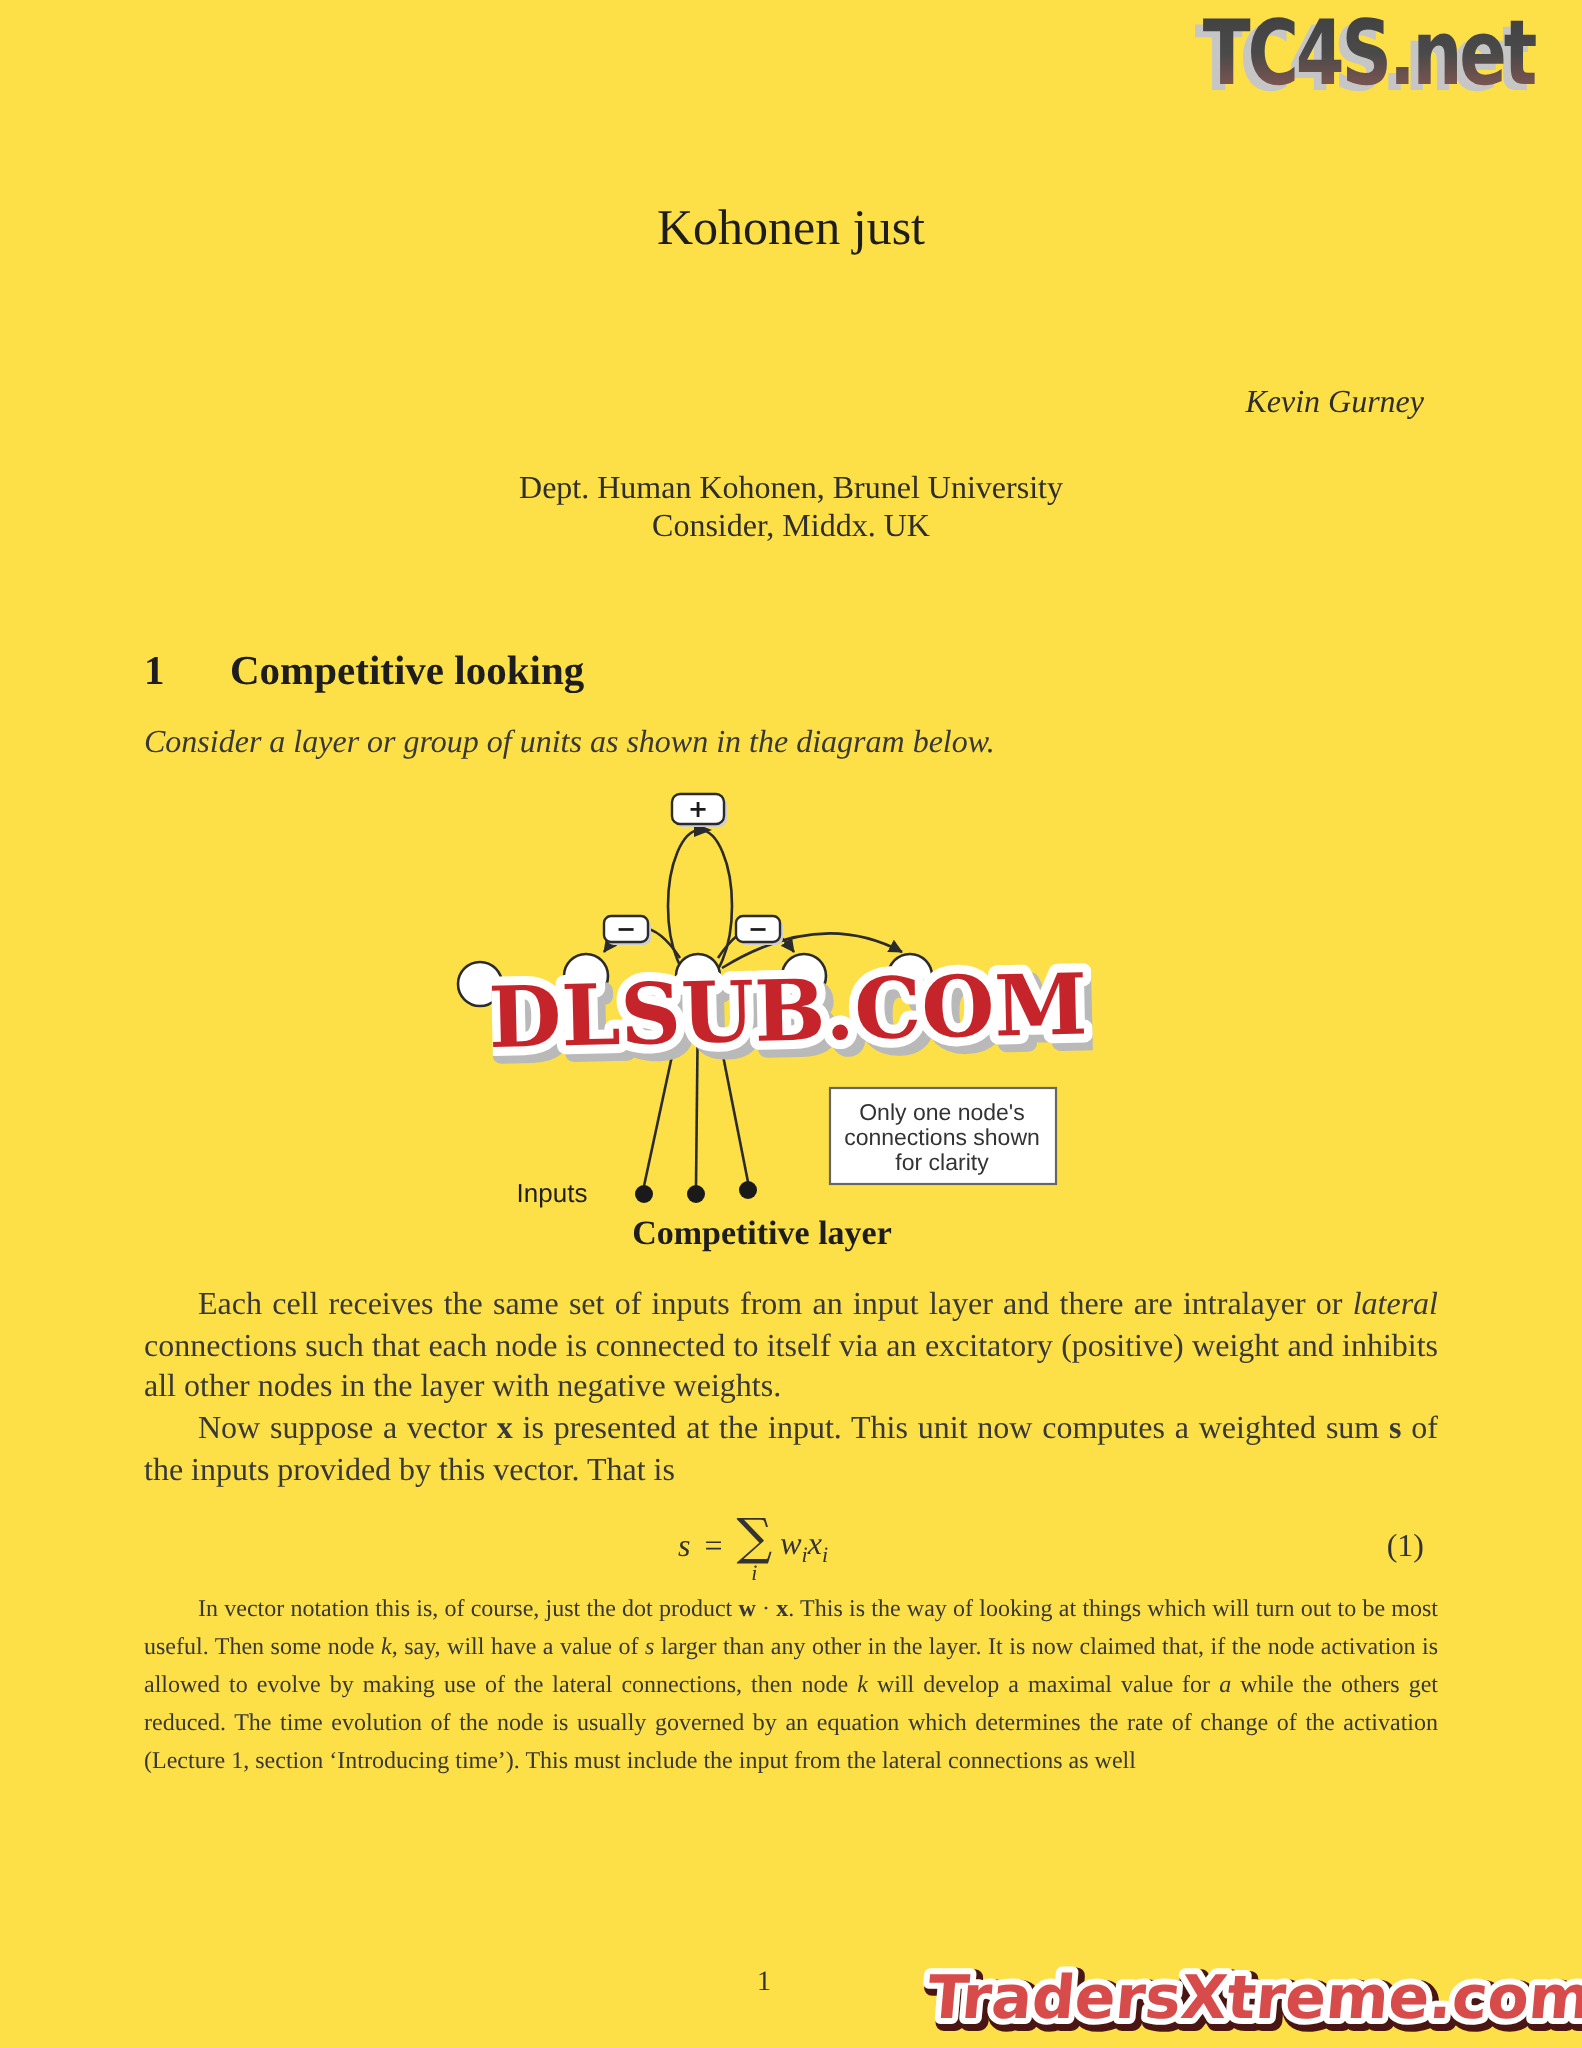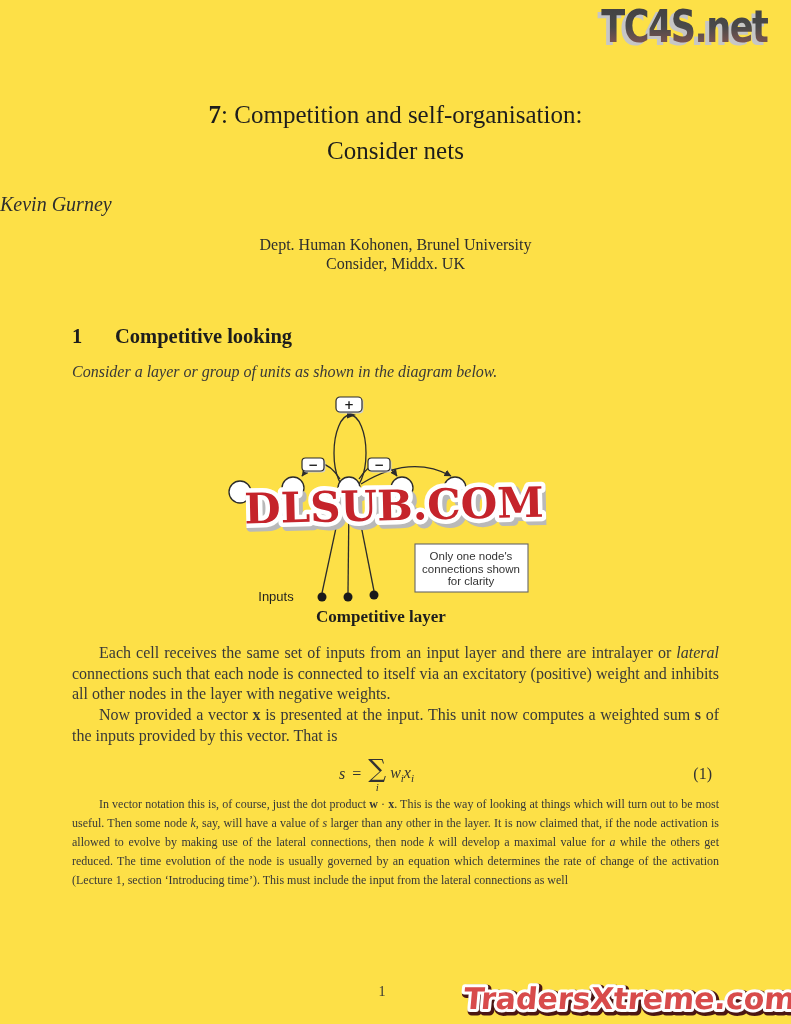--- a/index.html
+++ b/index.html
@@ -3,21 +3,21 @@
 <meta charset="utf-8">
 <style>
   html,body{margin:0;padding:0;background:#ffffff;}
   .page{position:relative;width:791px;height:1024px;background:#fde047;overflow:hidden;
         font-family:"Liberation Serif",serif;color:#343434;}
   .abs{position:absolute;}
 
   
   .title-block{top:97px;left:0;width:791px;text-align:center;font-size:25px;line-height:36px;color:#1d1d1d;}
   .title-num{font-weight:bold;}
-  .author{top:193px;left:0;width:712px;text-align:left;font-style:italic;font-size:20px;color:#2e2e2e;}
+  .author{top:193px;left:0;width:712px;text-align:right;font-style:italic;font-size:16px;color:#2e2e2e;}
   .affiliation{top:235px;left:0;width:791px;text-align:center;font-size:16px;line-height:19px;color:#2e2e2e;}
 
   
   .sec-heading{top:325px;left:72px;font-size:20.5px;font-weight:bold;color:#1d1d1d;}
   .sec-num{display:inline-block;width:43px;}
   .intro{top:363px;left:72px;width:647px;font-size:16px;color:#383838;font-style:italic;}
   .body-block{top:643px;left:72px;width:647px;font-size:16px;line-height:20.7px;text-align:justify;color:#383838;}
   .para{margin:0;}
   .para.indent{text-indent:27px;}
   .para3{top:795px;left:72px;width:647px;font-size:12px;line-height:19px;text-align:justify;color:#383838;}
@@ -70,22 +70,21 @@
         <stop offset="1" stop-color="#9b5b54"></stop>
       </linearGradient>
     </defs>
     <g transform="scale(0.78 1)">
       <text x="48" y="45" class="tc-text" fill="#c6c6c6">TC4S.net</text>
       <text x="53" y="42" class="tc-text" fill="url(#tcg)">TC4S.net</text>
     </g>
   </svg>
 
   <div class="abs title-block">
-    <div><span class="title-num">7</span><span>: Competition and self-organisation:</span></div>
-    <div>Consider nets</div>
+    <div>Kohonen just</div>
   </div>
   <div class="abs author">Kevin Gurney</div>
   <div class="abs affiliation">
     <div>Dept. Human Kohonen, Brunel University</div>
     <div>Consider, Middx. UK</div>
   </div>
 
   <div class="abs sec-heading">
     <span class="sec-num">1</span><span>Competitive looking</span>
   </div>
@@ -147,21 +146,21 @@
 
   <div class="abs wm-dlsub-wrap">
     <svg width="300" height="66" viewBox="0 0 300 66">
       <text x="152" y="50" class="dl-text dl-shadow">DLSUB.COM</text>
       <text x="148" y="46" class="dl-text dl-main">DLSUB.COM</text>
     </svg>
   </div>
 
   <div class="abs body-block">
     <p class="para indent"><span>Each cell receives the same set of inputs from an input layer and there are intralayer or </span><span class="it">lateral</span><span> connections such that each node is connected to itself via an excitatory (positive) weight and inhibits all other nodes in the layer with negative weights.</span></p>
-    <p class="para indent"><span>Now provided a vector </span><span class="bd">x</span><span> is presented at the input. This unit now computes a weighted sum </span><span class="bd">s</span><span> of the inputs provided by this vector. That is</span></p>
+    <p class="para indent"><span>Now suppose a vector </span><span class="bd">x</span><span> is presented at the input. This unit now computes a weighted sum </span><span class="bd">s</span><span> of the inputs provided by this vector. That is</span></p>
   </div>
 
   <div class="abs eq-row">
     <div class="eq-content">
       <span>s</span>
       <span class="eq-rel">=</span>
       <span class="sum-stack">
         <span class="sum-sym">∑</span>
         <span class="sum-sub">i</span>
       </span>

